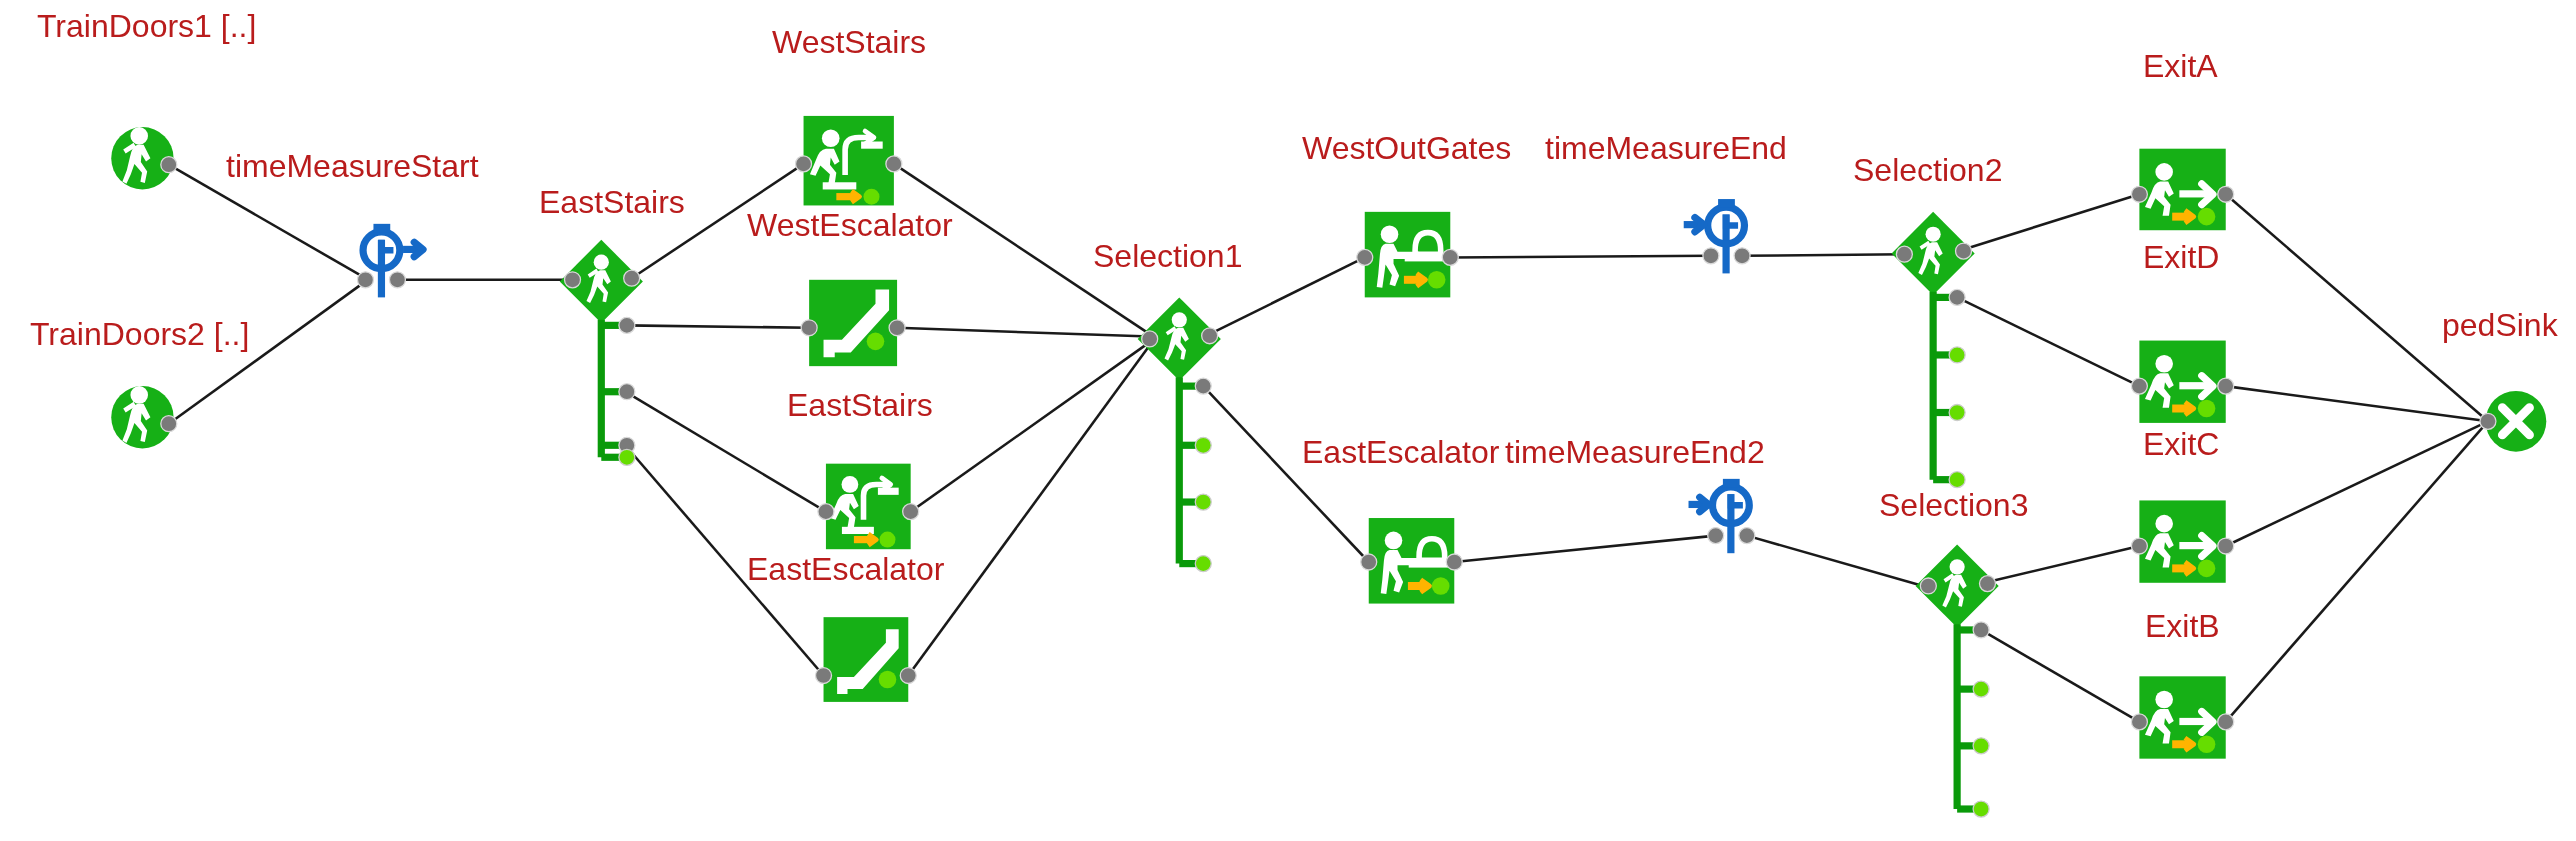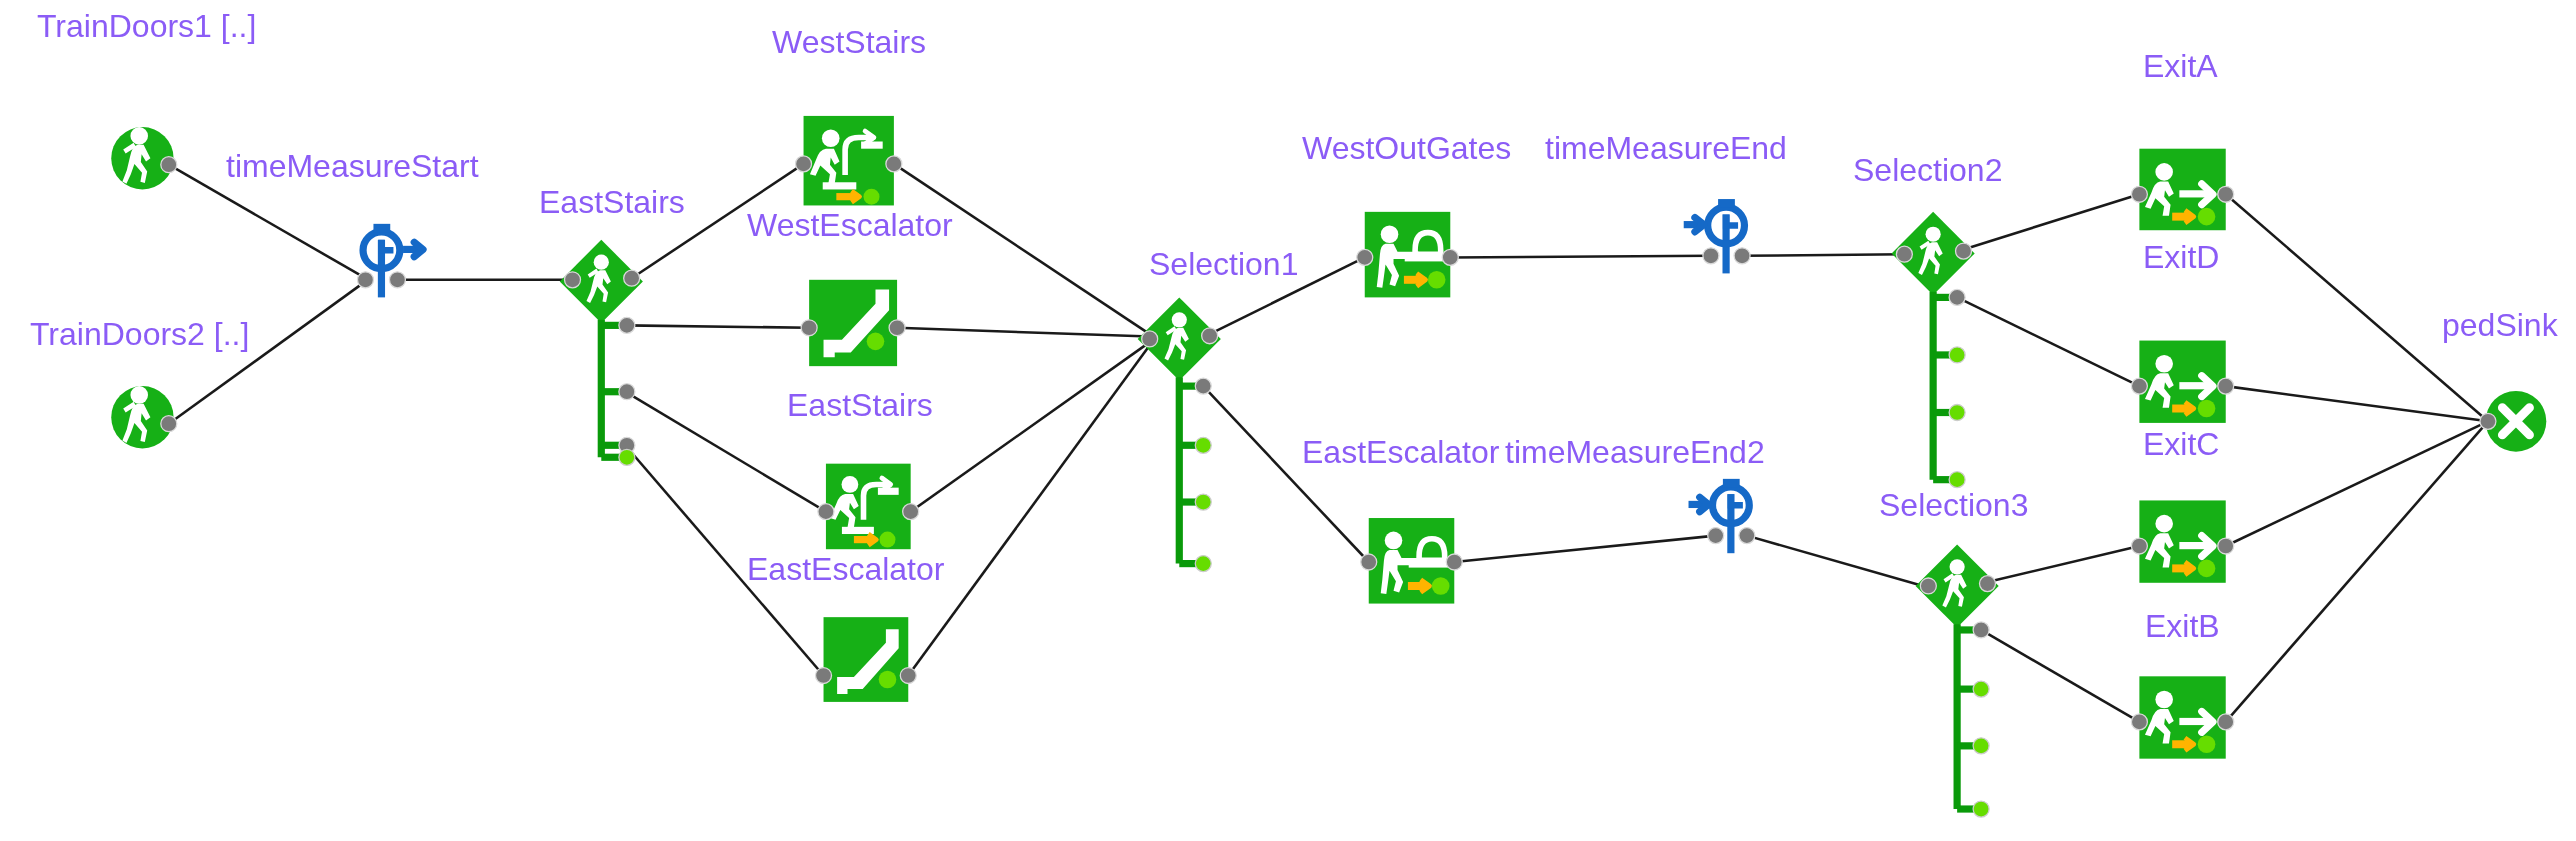--- a/index.html
+++ b/index.html
@@ -1,19 +1,19 @@
 <!DOCTYPE html>
 <html style="font-size:12.8px"><head>
 <meta charset="utf-8">
 <style>
   html,body{margin:0;padding:0;background:#ffffff;}
   body{width:2576px;height:841px;overflow:hidden;font-family:"Liberation Sans",sans-serif;}
   #canvas{position:relative;width:2576px;height:841px;background:#fff;}
   svg.layer{position:absolute;left:0;top:0;width:2576px;height:841px;}
-  .lbl{position:absolute;font-family:"Liberation Sans",sans-serif;font-size:32px;color:#8b5cf6;white-space:nowrap;line-height:1;letter-spacing:0px;text-align:right;}
+  .lbl{position:absolute;font-family:"Liberation Sans",sans-serif;font-size:32px;color:#b91c1c;white-space:nowrap;line-height:1;letter-spacing:0px;text-align:right;}
 </style>
 </head>
 <body>
 
 <div id="canvas">
 
 <svg class="layer" viewBox="0 0 3222 1052">
   <defs>
 
     <g id="ped">
@@ -357,21 +357,21 @@
 </svg>
 
 <div class="lbl" style="left:37px;  top:9.6px;">TrainDoors1 [..]</div>
 <div class="lbl" style="left:226px; top:150px;">timeMeasureStart</div>
 <div class="lbl" style="left:30px;  top:318px;">TrainDoors2 [..]</div>
 <div class="lbl" style="left:539px; top:186px;">EastStairs</div>
 <div class="lbl" style="left:772px; top:26px;">WestStairs</div>
 <div class="lbl" style="left:747px; top:209px;">WestEscalator</div>
 <div class="lbl" style="left:787px; top:389px;">EastStairs</div>
 <div class="lbl" style="left:747px; top:553px;">EastEscalator</div>
-<div class="lbl" style="left:1149px;top:240px;margin-top:8px;">Selection1</div>
+<div class="lbl" style="left:1093px;top:240px;">Selection1</div>
 <div class="lbl" style="left:1302px;top:132px;">WestOutGates</div>
 <div class="lbl" style="left:1545px;top:132px;">timeMeasureEnd</div>
 <div class="lbl" style="left:1302px;top:436px;">EastEscalator</div>
 <div class="lbl" style="left:1505px;top:436px;">timeMeasureEnd2</div>
 <div class="lbl" style="left:1853px;top:154px;">Selection2</div>
 <div class="lbl" style="left:1879px;top:489px;">Selection3</div>
 <div class="lbl" style="left:2143px;top:50px;">ExitA</div>
 <div class="lbl" style="left:2143px;top:241px;">ExitD</div>
 <div class="lbl" style="left:2143px;top:428px;">ExitC</div>
 <div class="lbl" style="left:2145px;top:594px;margin-top:16px;">ExitB</div>

